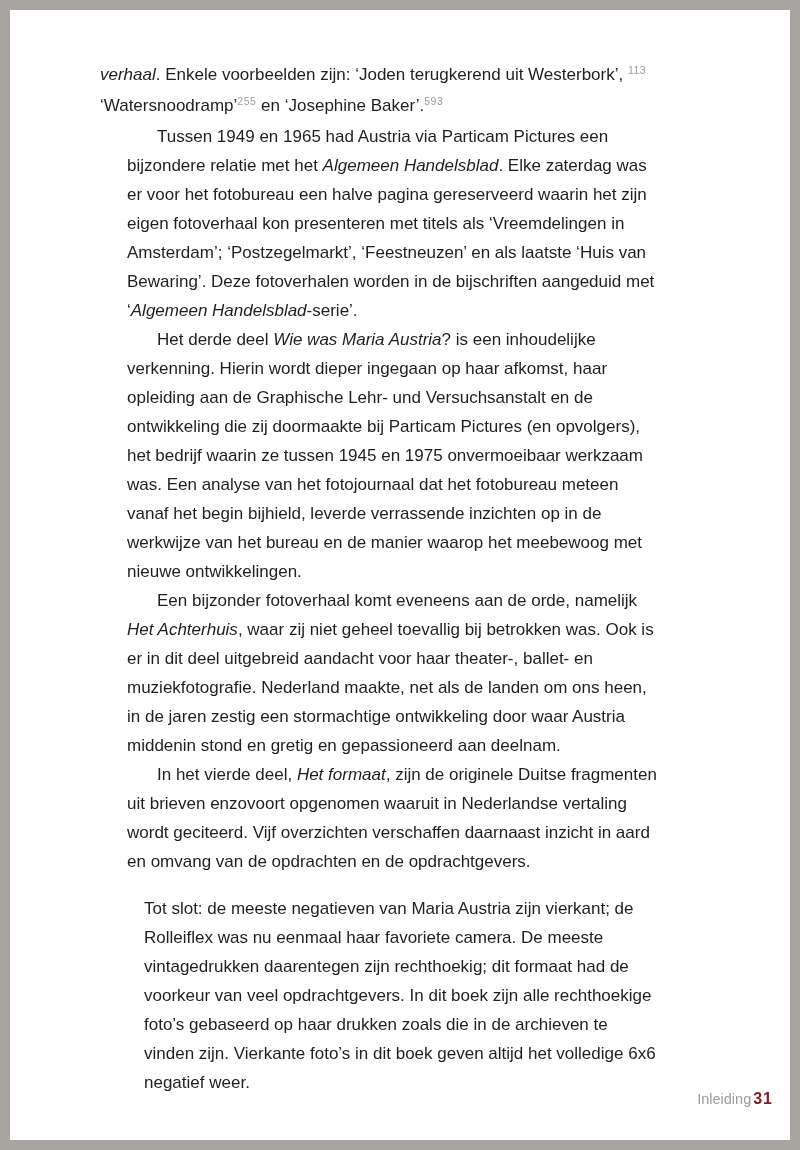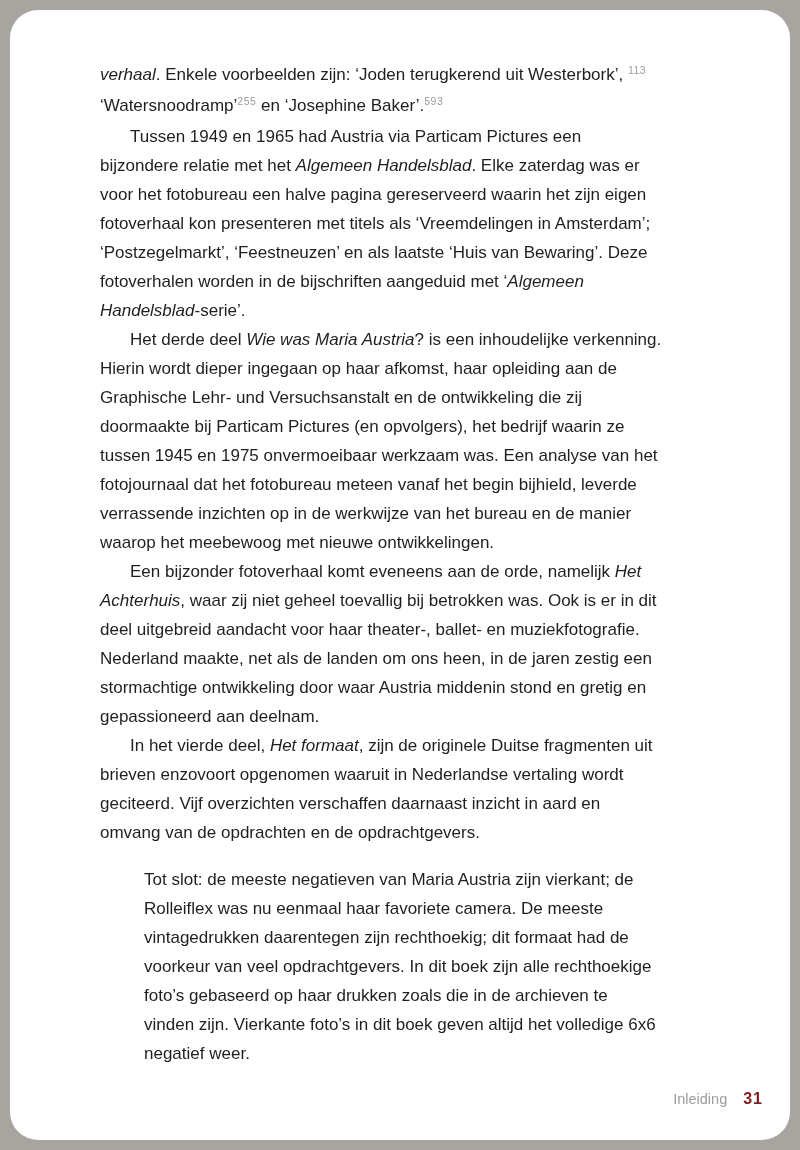--- a/index.html
+++ b/index.html
@@ -8,51 +8,50 @@
     background: #a8a5a1;
     position: relative;
     font-family: "Liberation Sans", sans-serif;
     overflow: hidden;
   }
   .page {
     position: absolute;
     left: 10px; top: 10px;
     width: 780px; height: 1130px;
     background: #ffffff;
-    border-radius: 28px;
   }
   .content {
     position: absolute;
     left: 90px; top: 50px;
     width: 562px;
     color: #1f1f1d;
     font-size: 17px;
     line-height: 29px;
     text-align: left;
   }
   .content p { margin: 0; }
-  .content p.indent { text-indent: 30px; }
+  .content p.indent { text-indent: 30px; margin-left: 27px; }
   .content p.gap { margin-top: 18px; margin-left: 44px; }
   .it { font-style: italic; }
   .sup {
     font-size: 10.5px;
     color: #9c9c9c;
     vertical-align: baseline;
     position: relative;
     top: -6px;
     letter-spacing: 0.5px;
   }
   .footer {
     position: absolute;
-    right: 27px; bottom: 32px;
+    right: 17px; bottom: 32px;
     font-size: 14.5px;
     color: #9c9c9c;
     display: flex;
     align-items: baseline;
-    gap: 16px;
+    gap: 2px;
   }
   .footer .pagenum {
     color: #7f1d1d;
     font-weight: bold;
     font-size: 16px;
     letter-spacing: 1px;
   }
 </style>
 </head>
 <body>

